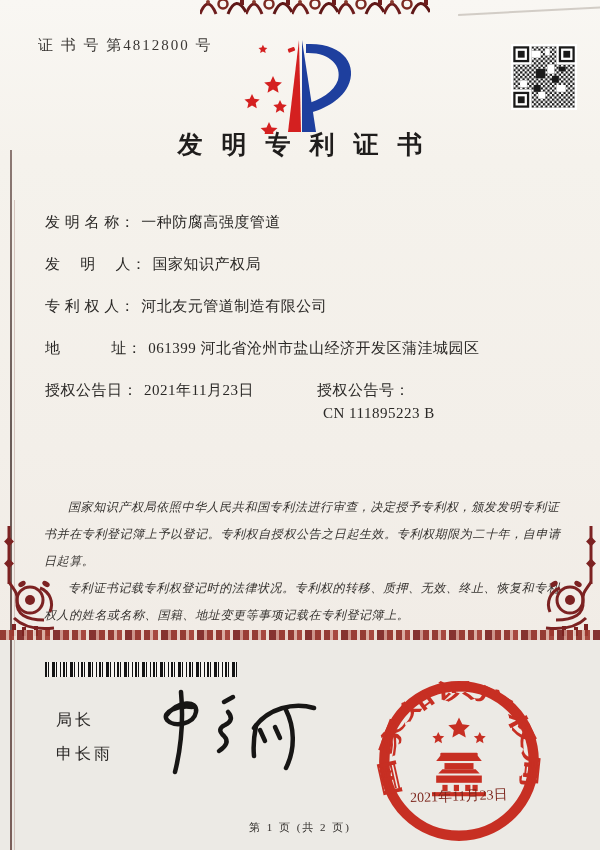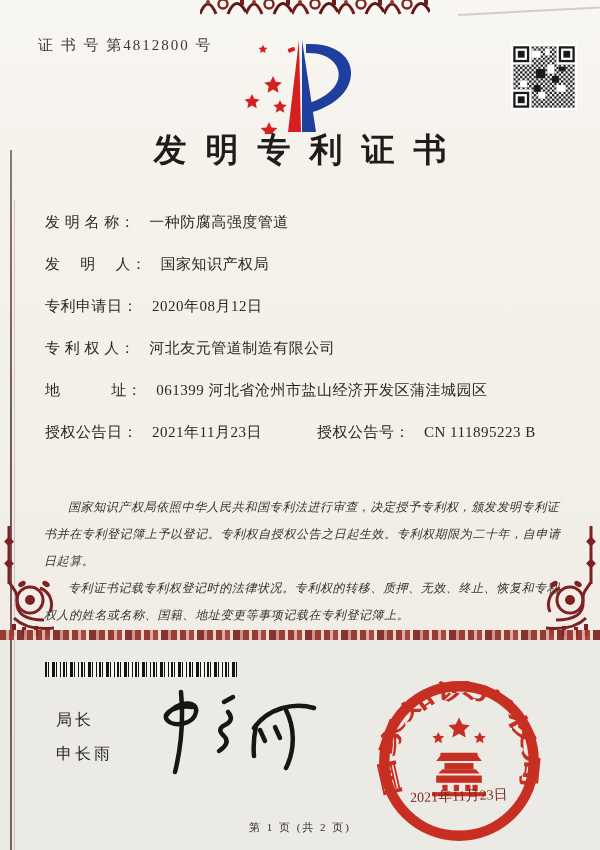--- a/index.html
+++ b/index.html
@@ -23,29 +23,29 @@
   .bottom-stripe{position:absolute;left:0;bottom:0;width:600px;height:10px;opacity:.92;
     background:repeating-linear-gradient(90deg,#8c2b24 0 6px,#d8a79c 6px 9px,#a03a31 9px 14px,#ecdcd2 14px 17px,#7c2220 17px 24px,#c98c82 24px 27px,#922e26 27px 33px,#e8cfc6 33px 36px);}
   .corner-orn{position:absolute;width:62px;height:110px;}
   .corner-orn.left{left:0;bottom:4px;}
   .corner-orn.right{right:0;bottom:4px;transform:scaleX(-1);}
   
   .cert-no{position:absolute;left:38px;top:36px;font-size:15px;letter-spacing:2px;color:#3a3734;}
   .logo{position:absolute;left:236px;top:38px;width:132px;height:96px;}
   .qr{position:absolute;left:511px;top:44px;width:66px;height:66px;}
   .title{position:absolute;left:0;top:128px;width:600px;text-align:center;
-    font-size:33px;font-weight:600;letter-spacing:19px;text-indent:19px;color:#1f1d1c;}
+    font-size:25px;font-weight:600;letter-spacing:19px;text-indent:19px;color:#1f1d1c;}
   
   .fields{position:absolute;left:45px;top:211px;width:530px;display:flex;flex-direction:column;gap:19px;}
   .frow{display:flex;font-size:15px;line-height:23px;letter-spacing:.5px;color:#2a2826;white-space:nowrap;}
   .flabel{flex:none;}
-  .fvalue{margin-left:14px;}
+  .fvalue{margin-left:6px;}
   .grant-row{display:flex;}
   .grant-left{width:272px;flex:none;display:flex;}
-  .grant-right{display:flex;}
+  .grant-right{display:flex;flex-direction:column;}
   
   .body-text{position:absolute;left:44px;top:494px;width:522px;
     font-style:italic;font-size:12px;line-height:27px;letter-spacing:.6px;color:#35322f;}
   .body-text p{margin:0;text-indent:2em;}
   
   .barcode{position:absolute;left:45px;top:662px;width:192px;height:15px;
     background:repeating-linear-gradient(90deg,#141414 0 2px,#f7f5f1 2px 3px,#141414 3px 4px,#f7f5f1 4px 7px,#141414 7px 10px,#f7f5f1 10px 11px,#141414 11px 12px,#f7f5f1 12px 15px,#141414 15px 16px,#f7f5f1 16px 18px);}
   .signer-role{position:absolute;left:56px;top:710px;font-family:"Liberation Sans","DejaVu Sans",sans-serif;
     font-size:16px;letter-spacing:3px;color:#2b2927;}
   .signer-name{position:absolute;left:56px;top:744px;font-family:Liberation Mono, monospace;
@@ -143,24 +143,20 @@
   <div class="title">发明专利证书</div>
 
   <div class="fields">
     <div class="frow">
       <span class="flabel">发 明 名 称：</span>
       <span class="fvalue">一种防腐高强度管道</span>
     </div>
     <div class="frow">
       <span class="flabel">发　 明　 人：</span>
       <span class="fvalue">国家知识产权局</span>
-    </div>
-    <div class="frow">
-      <span class="flabel">专利申请日：</span>
-      <span class="fvalue">2020年08月12日</span>
     </div>
     <div class="frow">
       <span class="flabel">专 利 权 人：</span>
       <span class="fvalue">河北友元管道制造有限公司</span>
     </div>
     <div class="frow">
       <span class="flabel">地　　　 址：</span>
       <span class="fvalue">061399 河北省沧州市盐山经济开发区蒲洼城园区</span>
     </div>
     <div class="frow grant-row">

